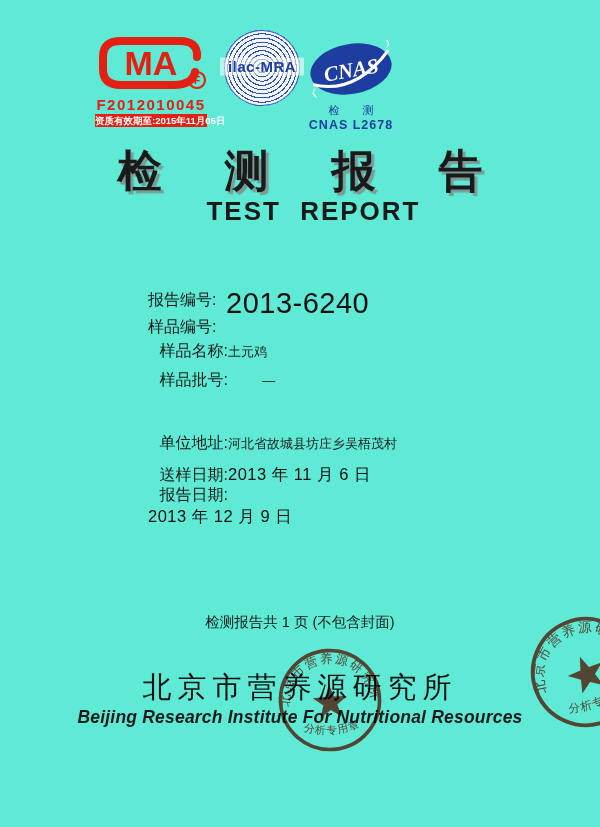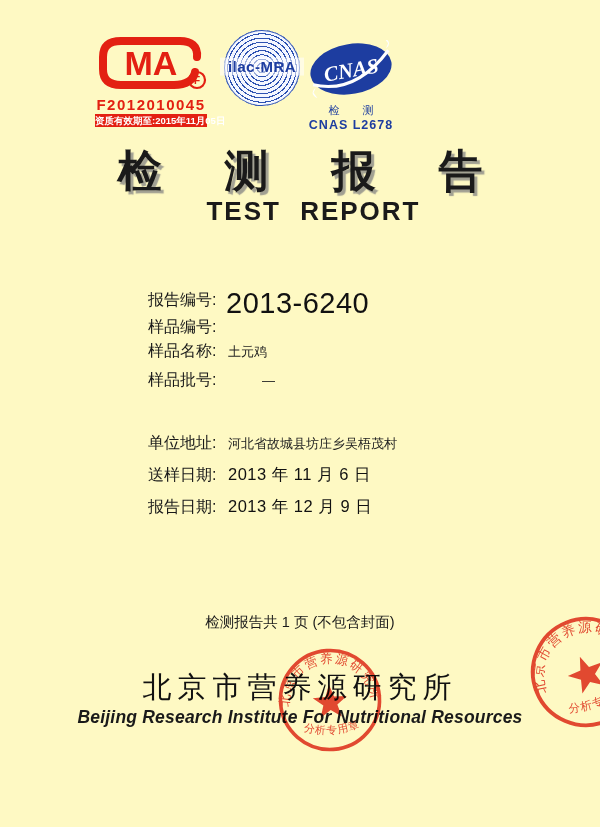--- a/index.html
+++ b/index.html
@@ -1,18 +1,18 @@
 <!DOCTYPE html>
 <html><head>
 <meta charset="utf-8">
 <style>
   html,body{margin:0;padding:0;background:#888;}
   .page{
     position:relative;width:600px;height:827px;margin:0 auto;
-    background:#fef9c3;overflow:hidden;
+    background:#5eead4;overflow:hidden;
     font-family:"Liberation Sans","DejaVu Sans",sans-serif;
     color:#1a1a1a;
   }
   
   .cma{position:absolute;left:95px;top:33px;width:112px;text-align:center;}
   .cma-no{color:#e32012;font-weight:bold;font-size:15px;letter-spacing:1.5px;margin-top:1px;}
   .cma-banner{background:#e32012;color:#fff;font-weight:bold;font-size:9.5px;line-height:13px;margin-top:1px;white-space:nowrap;}
   .ilac{position:absolute;left:224px;top:30px;width:76px;height:76px;border-radius:50%;
     background:repeating-radial-gradient(circle at 50% 50%, #2d52b2 0 1.1px, #f4f7ff 1.1px 4.2px);
     box-shadow:0 0 0 1px #2d52b2 inset;}
@@ -28,28 +28,28 @@
     font-family:"Liberation Serif","DejaVu Serif",serif;
     font-size:44px;font-weight:bold;letter-spacing:26px;text-indent:26px;
     text-shadow:3px 3px 1px rgba(130,130,130,0.75);
     margin:0;white-space:nowrap;
   }
   .title-en{
     position:absolute;left:0;right:0;top:196px;text-align:center;
     font-size:26px;font-weight:bold;letter-spacing:2px;word-spacing:10px;margin:0;padding-left:27px;
   }
   
-  .fields{position:absolute;left:148px;top:286px;width:420px;height:240px;}
+  .fields{position:absolute;left:148px;top:286px;width:420px;height:240px;text-align:right;}
   .pair-labels{position:absolute;left:0;top:0;font-size:16px;line-height:27px;}
   .big-number{position:absolute;left:78px;top:1px;font-size:29px;letter-spacing:0.5px;color:#111;}
   .frow{position:absolute;left:0;display:flex;align-items:baseline;white-space:nowrap;}
   .flabel{display:inline-block;width:80px;font-size:16px;flex:none;}
   .fvalue{font-size:13px;color:#222;}
   .fvalue.date{font-size:16.5px;color:#111;letter-spacing:0.5px;}
-  .r1{top:55px;} .r2{top:84px;gap:34px;} .r3{top:117px;} .r4{top:147px;} .r5{top:178px;} .r6{top:210px;}
+  .r1{top:55px;} .r2{top:84px;gap:34px;} .r3{top:117px;} .r4{top:147px;} .r5{top:178px;} .r6{top:199px;flex-direction:column;}
   
   .page-count{position:absolute;left:0;right:0;top:613px;text-align:center;font-size:14.5px;color:#1a1a1a;}
   .institute-zh{position:absolute;left:0;right:0;top:668px;text-align:center;
     font-family:"Liberation Serif","DejaVu Serif",serif;
     font-size:29px;letter-spacing:6px;color:#111;white-space:nowrap;}
   .institute-en{position:absolute;left:0;right:0;top:707px;text-align:center;
     font-size:17.5px;font-weight:bold;font-style:italic;letter-spacing:0.2px;white-space:nowrap;}
   
   .stamp{position:absolute;mix-blend-mode:multiply;opacity:0.85;}
   .stamp1{left:276px;top:646px;width:108px;height:108px;transform:rotate(-4deg);}

